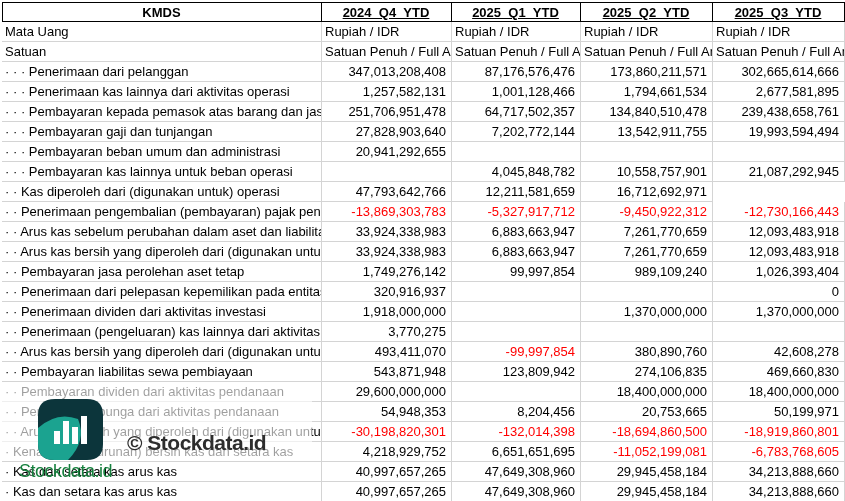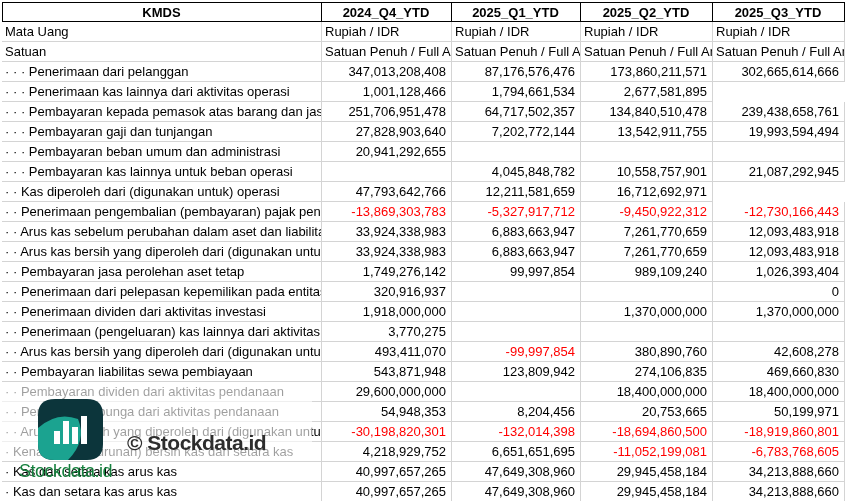--- a/index.html
+++ b/index.html
@@ -7,21 +7,21 @@
           font-family:"Liberation Sans",sans-serif;color:#000;}
   .table{position:absolute;left:2px;top:2px;width:843px;}
   .tr{display:grid;grid-template-columns:320px 130px 129px 132px 132px;height:20px;}
   .td{box-sizing:border-box;height:20px;border-right:1px solid #d4d4d4;border-bottom:1px solid #d4d4d4;
       font-size:13px;line-height:19px;white-space:nowrap;overflow:hidden;padding:0 4px 0 3px;}
   .td.num{text-align:right;padding-right:5px;}
   .neg{color:#ff0000;}
   .th{font-weight:bold;text-align:center;border-top:1px solid #000;border-bottom:1px solid #000;
       border-right:1px solid #000;font-size:13px;}
   .th.first{border-left:1px solid #000;}
-  .th.q{}
+  .th.q{text-decoration:underline;}
   
   .fade{position:absolute;left:0;top:383px;width:312px;height:78px;background:rgba(255,255,255,0.62);z-index:3;}
   .logo{position:absolute;left:37px;top:398px;width:67px;height:63px;z-index:4;}
   .copyright{position:absolute;left:127px;top:430px;z-index:4;font-size:21px;line-height:26px;
              font-weight:bold;color:#2d2d2d;letter-spacing:-0.5px;}
   .wordmark{position:absolute;left:19px;top:461px;z-index:4;font-size:18px;line-height:20px;
             font-weight:normal;color:#15803d;letter-spacing:-0.5px;}
 </style>
 </head>
 <body>
@@ -56,20 +56,21 @@
     <div>
         <div class="tr">
           <div class="td label">· · · Penerimaan dari pelanggan</div>
           <div class="td num">347,013,208,408</div>
           <div class="td num">87,176,576,476</div>
           <div class="td num">173,860,211,571</div>
           <div class="td num">302,665,614,666</div>
         </div>
         <div class="tr">
           <div class="td label">· · · Penerimaan kas lainnya dari aktivitas operasi</div>
+          <div class="td num">1,257,582,131</div>
           <div class="td num">1,001,128,466</div>
           <div class="td num">1,794,661,534</div>
           <div class="td num">2,677,581,895</div>
         </div>
         <div class="tr">
           <div class="td label">· · · Pembayaran kepada pemasok atas barang dan jasa</div>
           <div class="td num">251,706,951,478</div>
           <div class="td num">64,717,502,357</div>
           <div class="td num">134,840,510,478</div>
           <div class="td num">239,438,658,761</div>

